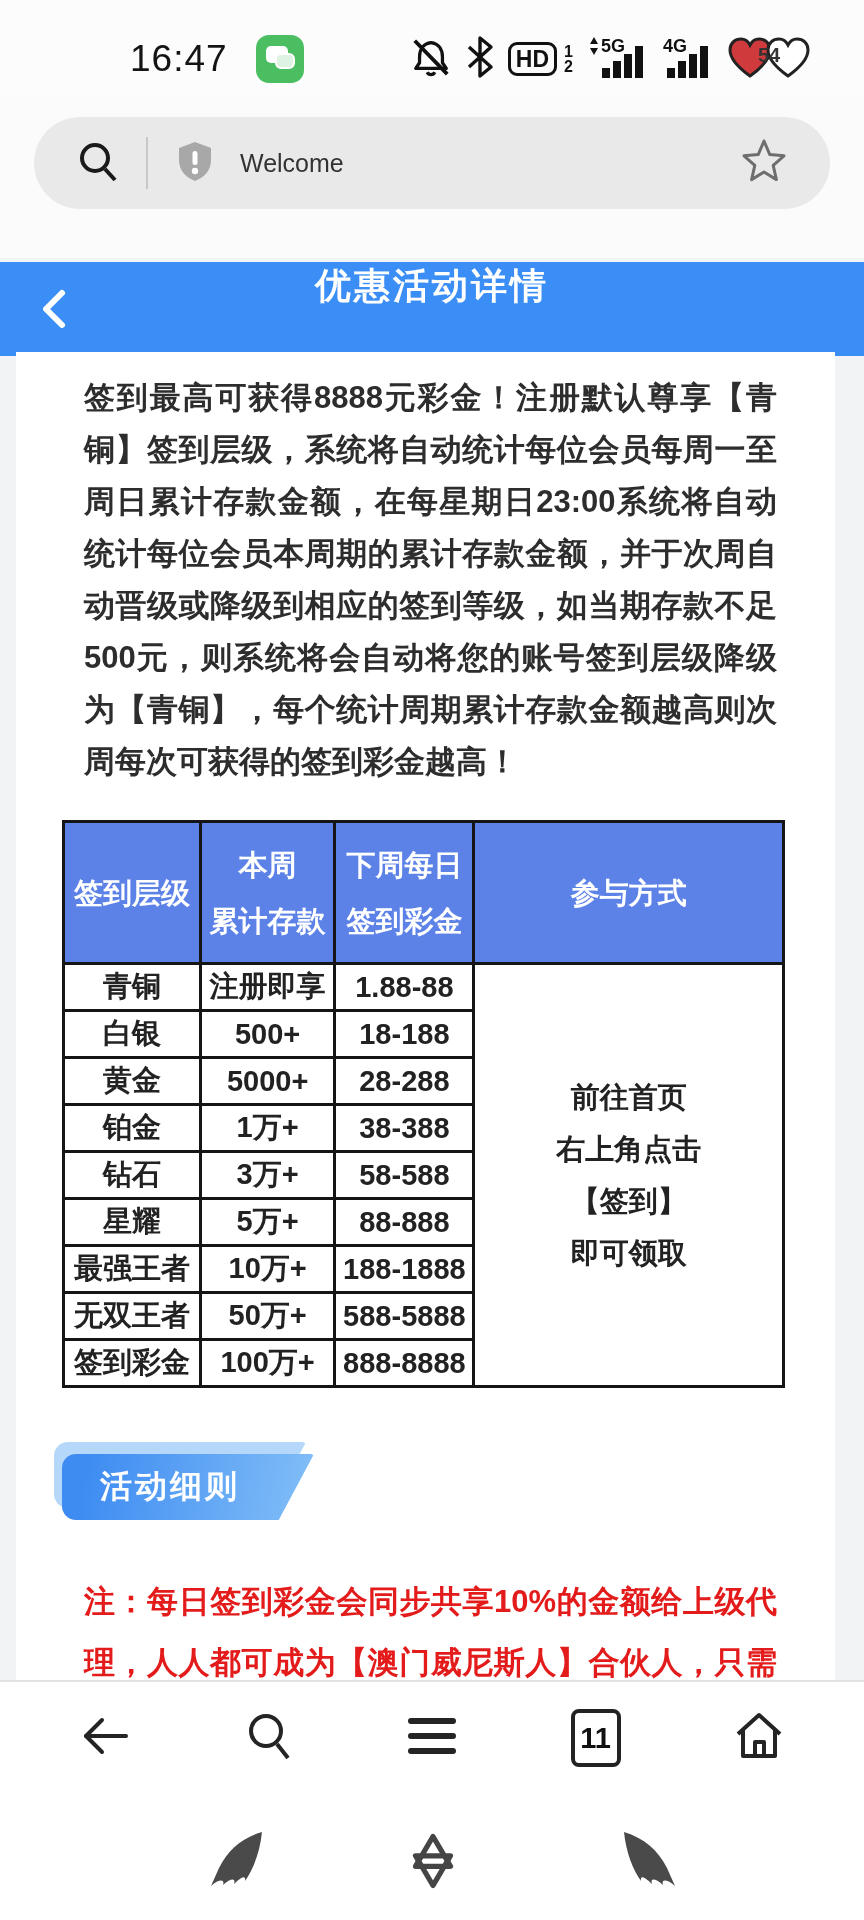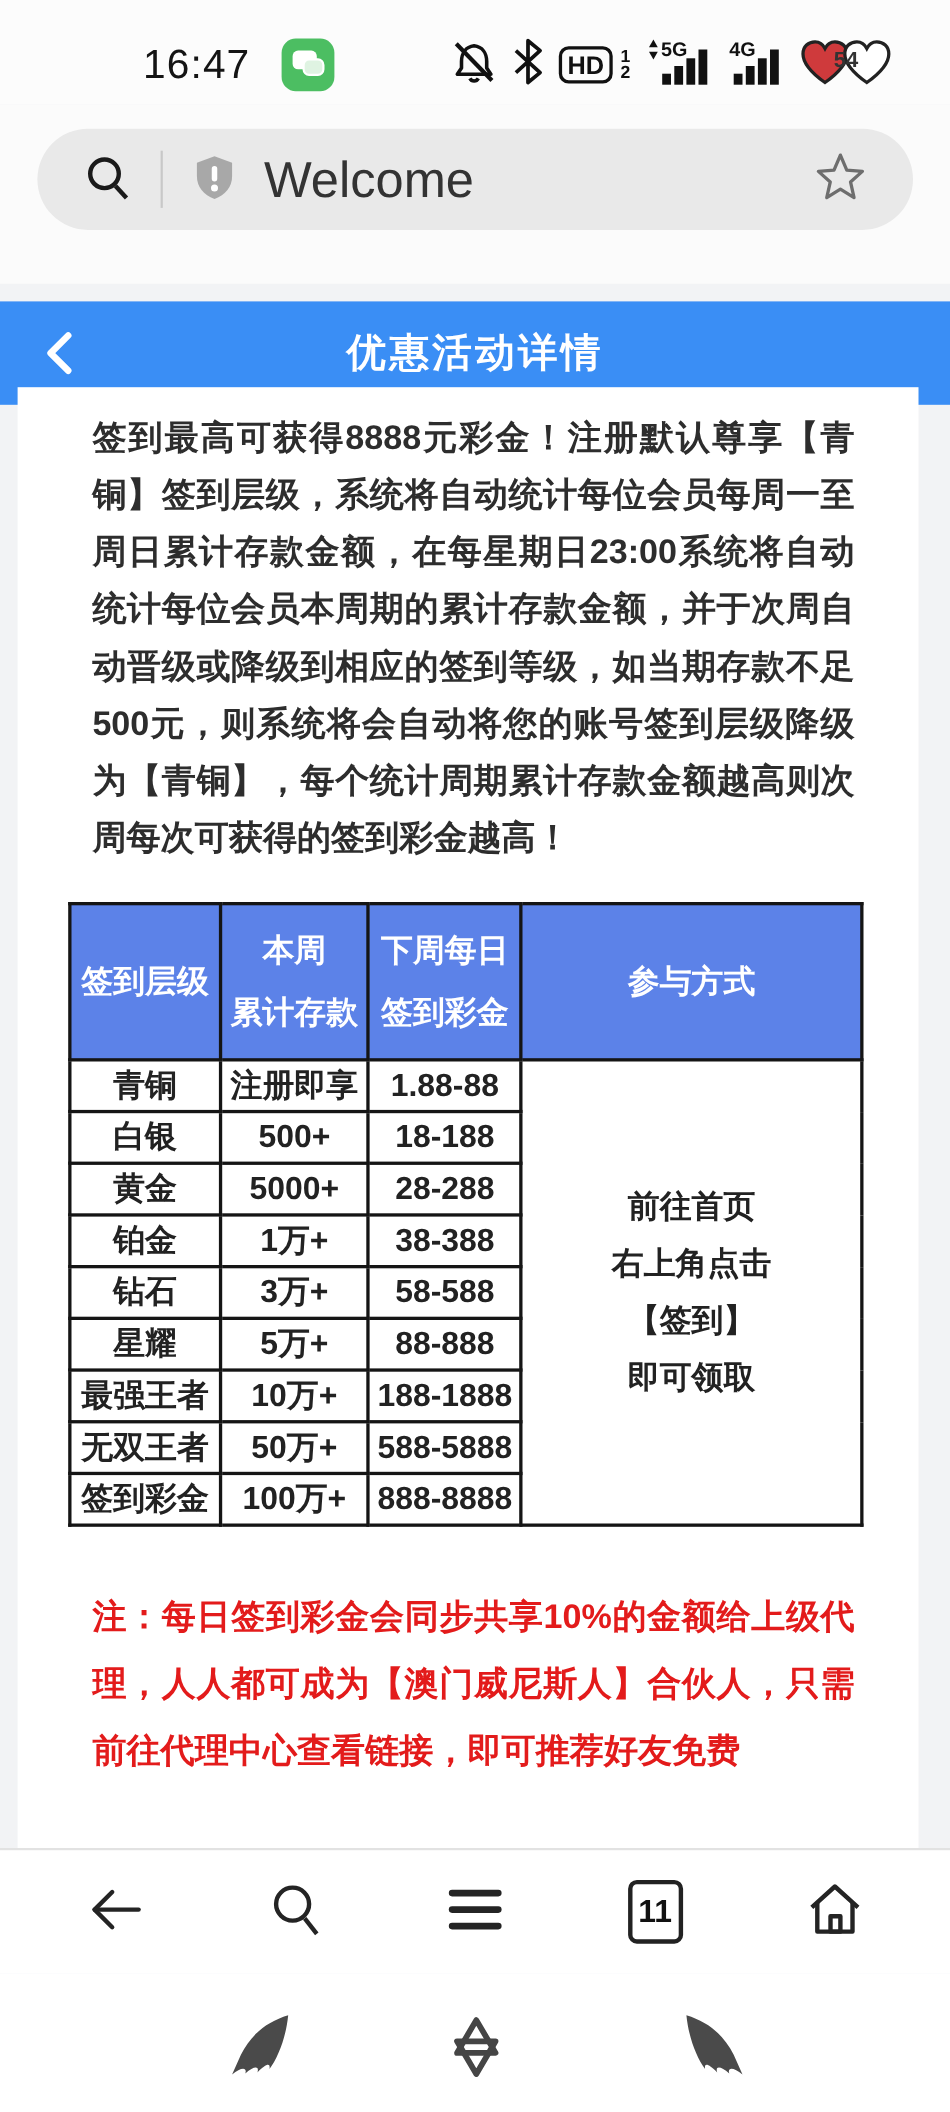--- a/index.html
+++ b/index.html
@@ -15,25 +15,25 @@
   .chat-badge { width:48px; height:48px; border-radius:13px; background:#4cbe62; position:relative; }
   .chat-badge svg { position:absolute; inset:0; }
   .sb-right { display:flex; align-items:center; gap:13px; }
   .hd-box { border:3px solid #111; border-radius:9px; padding:1px 5px; font-size:23px; font-weight:700; color:#111; line-height:26px; }
   .sim-stack { display:flex; flex-direction:column; font-size:16px; font-weight:700; color:#111; line-height:15px; margin-left:-6px; }
 
   
   .url-row { position:absolute; top:95px; left:0; width:864px; height:163px; background:#fbfbfb; padding:22px 34px 49px 34px; }
   .url-pill { width:100%; height:92px; background:#e9e9e9; border-radius:46px; display:flex; align-items:center; padding:0 42px; }
   .url-divider { width:2px; height:52px; background:#c8c8c8; margin:0 26px; }
-  .url-text { font-size:46px; color:#333; margin-left:24px; flex:1; }
-
-  
-  .page-header { position:absolute; top:274px; left:0; width:864px; height:94px; background:#3a8ef5;
-    display:flex; align-items:center; justify-content:center; }
+  .url-text { font-size:25px; color:#333; margin-left:24px; flex:1; }
+
+  
+  .page-header { position:absolute; top:262px; left:0; width:864px; height:94px; background:#3a8ef5;
+    display:flex; justify-content:center; }
   .ph-back { position:absolute; left:34px; top:25px; }
   .ph-title { color:#fff; font-size:36px; font-weight:700; letter-spacing:3px; }
 
   
   .content { position:absolute; top:352px; left:16px; width:819px; height:1328px; background:#fff; overflow:hidden; }
   .intro { margin:20px 58px 0 68px; font-size:31px; line-height:52px; font-weight:600; color:#2d2d2d; text-align:justify; }
 
   table.levels { border-collapse:collapse; margin:32px 0 0 46px; width:723px; table-layout:fixed; }
   table.levels th, table.levels td { border:3px solid #151515; text-align:center; vertical-align:middle; }
   table.levels th { background:#5c82e8; color:#fff; font-size:29px; font-weight:700; height:142px;
@@ -227,20 +227,26 @@
         <td>588-5888</td>
       </tr>
       <tr>
         <td>签到彩金</td>
         <td>100万+</td>
         <td>888-8888</td>
       </tr>
     </tbody>
       </table>
 
+    <div class="badge-wrap">
+      <div class="badge-back"></div>
+      <div class="badge-main">
+        <span>活动细则</span>
+      </div>
+    </div>
 
     <p class="note">注：每日签到彩金会同步共享10%的金额给上级代理，人人都可成为【澳门威尼斯人】合伙人，只需前往代理中心查看链接，即可推荐好友免费</p>
   </div>
 
   <div class="nav-bar">
     <span>
       <svg width="54" height="48" viewBox="0 0 54 48" fill="none" stroke="#242424" stroke-width="4" stroke-linecap="round" stroke-linejoin="round">
         <path d="M24 8 L8 24 L24 40"></path>
           <line x1="8" y1="24" x2="48" y2="24"></line>
       </svg>

